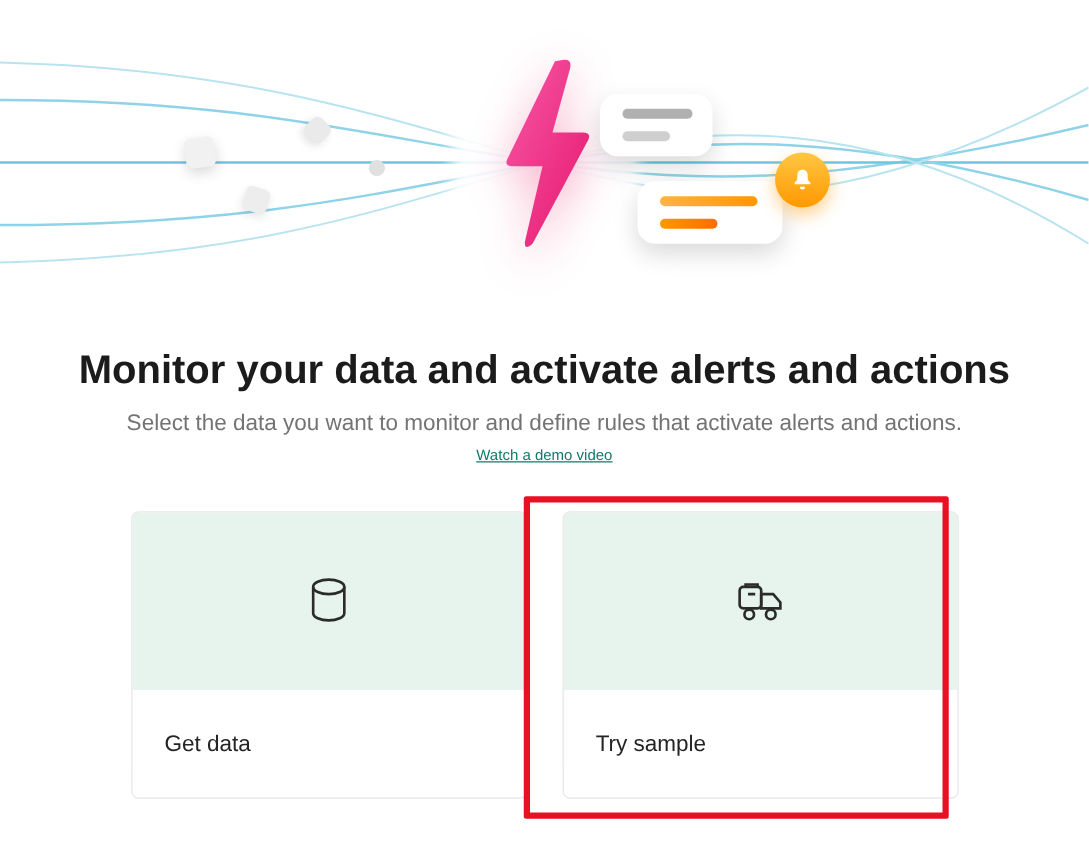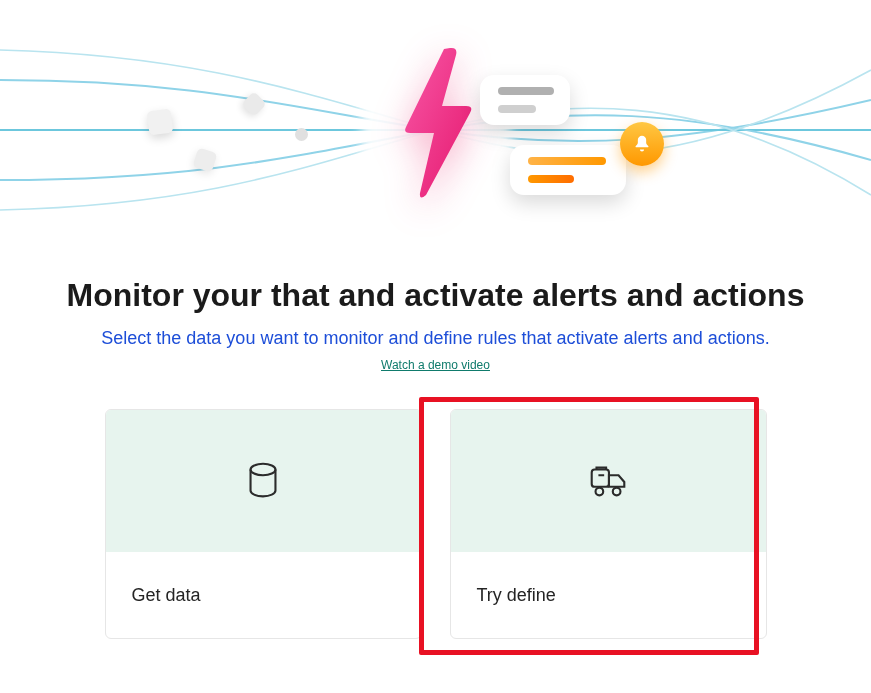--- a/index.html
+++ b/index.html
@@ -107,21 +107,21 @@
     padding: 0 20px;
   }
   .heading {
     font-size: 32px;
     font-weight: 700;
     color: #1b1b1b;
     margin-bottom: 14px;
   }
   .subtext {
     font-size: 18px;
-    color: #1d4ed8;
+    color: #737373;
     margin-bottom: 6px;
   }
   .demo-link {
     display: inline-block;
     font-size: 12px;
     color: #0f7b6c;
     text-decoration: underline;
     cursor: pointer;
   }
 
@@ -211,21 +211,21 @@
       <div class="bar2"></div>
     </div>
     <div class="bell-badge">
       <svg viewBox="0 0 24 24">
           <path d="M12 2a5 5 0 0 0-5 5v3.5c0 .9-.4 1.8-1 2.4L4.5 14.5c-.6.6-.2 1.5.6 1.5h13.8c.8 0 1.2-.9.6-1.5L18 12.9c-.6-.6-1-1.5-1-2.4V7a5 5 0 0 0-5-5zm0 19a2.5 2.5 0 0 0 2.5-2.5h-5A2.5 2.5 0 0 0 12 21z"></path>
         </svg>
     </div>
   </div>
 
   <div class="text-section">
-    <h1 class="heading">Monitor your that and activate alerts and actions</h1>
+    <h1 class="heading">Monitor your data and activate alerts and actions</h1>
     <p class="subtext">Select the data you want to monitor and define rules that activate alerts and actions.</p>
     <a class="demo-link">Watch a demo video</a>
   </div>
 
   <div class="cards">
 
     <div class="card">
       <div class="card-top">
         <svg viewBox="0 0 48 48">
           <ellipse cx="24" cy="12" rx="13" ry="6"></ellipse>
@@ -239,19 +239,19 @@
       <div class="card-top">
         <svg viewBox="0 0 48 48">
           <rect x="7" y="12" width="18" height="18" rx="3"></rect>
           <path d="M25 18 h10 l6 7 v5 h-16z"></path>
           <circle cx="15" cy="35" r="4"></circle>
           <circle cx="33" cy="35" r="4"></circle>
           <path d="M12 12 v-2 h10 v2"></path>
           <path d="M14 18 h6"></path>
         </svg>
       </div>
-      <div class="card-bottom">Try define</div>
+      <div class="card-bottom">Try sample</div>
     </div>
 
     <div class="highlight-box"></div>
   </div>
 
 </div>
 
 </body></html>

